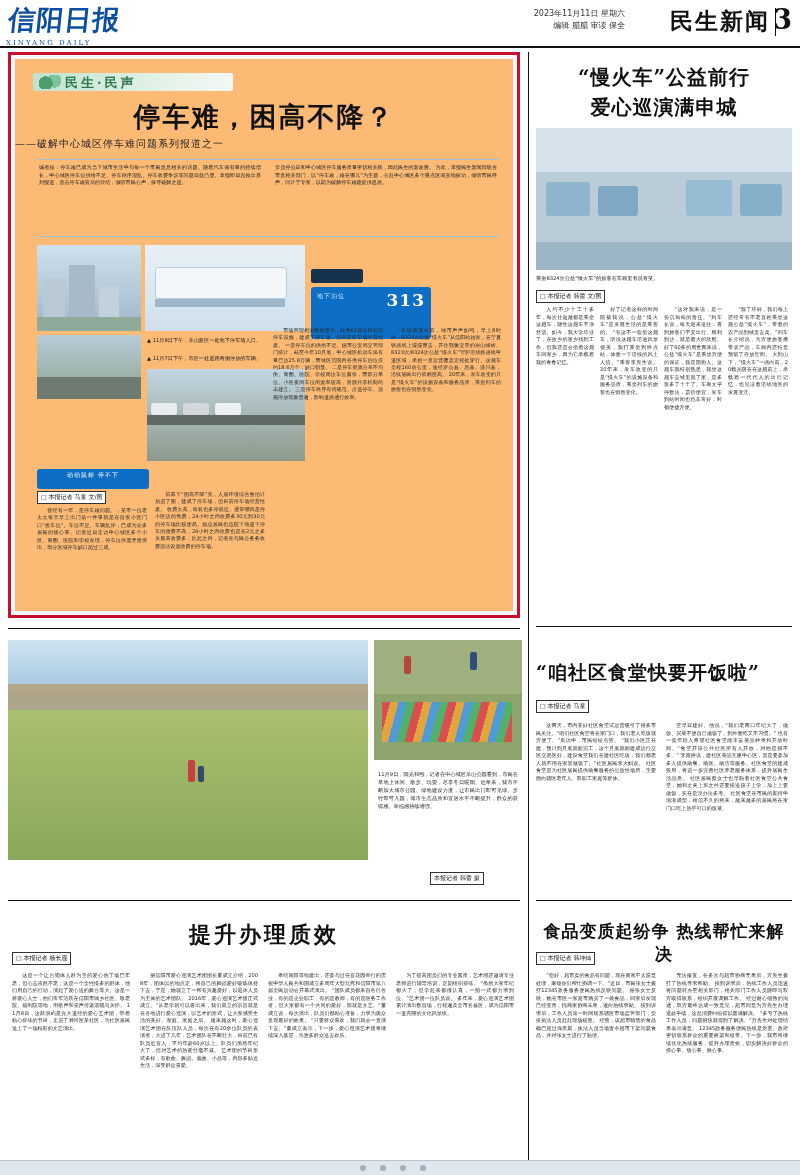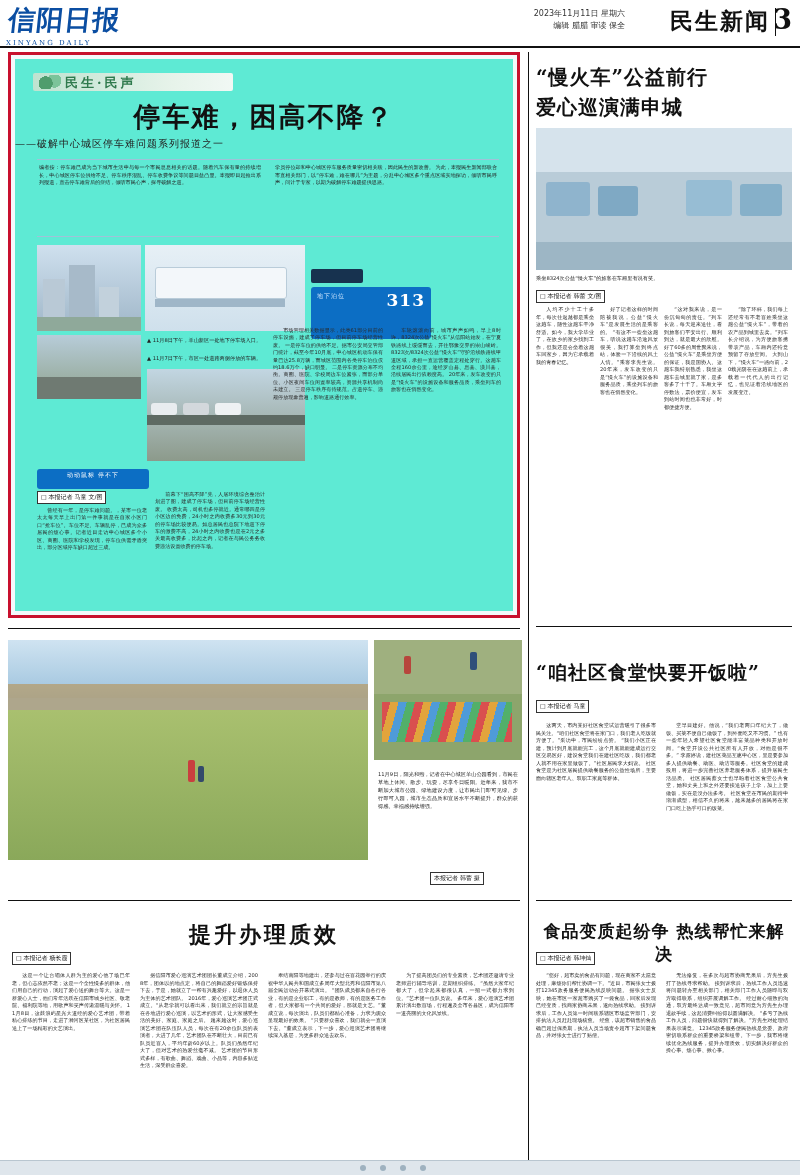--- a/index.html
+++ b/index.html
@@ -59,21 +59,21 @@
     color:#111;background:#fff;
   }
 
   
   .feature{
     position:absolute;left:8px;top:52px;width:512px;height:566px;
     border:3px solid #c8102e;background:#f4f8fb;
     box-sizing:border-box;
     overflow:hidden;
   }
-  .feat-inner{position:absolute;inset:4px;background:#5eead4;}
+  .feat-inner{position:absolute;inset:4px;background:#fdba74;}
   .feat-banner{
     position:absolute;left:18px;top:8px;width:200px;height:28px;
   }
   .feat-banner .bar{
     position:absolute;left:0;top:6px;width:200px;height:18px;
     background:linear-gradient(90deg,#bfe3d0,#e7f3ea 70%,#f1f8f4);
     border-radius:2px;
   }
   .feat-banner .txtb{
     position:absolute;left:32px;top:7px;font-size:13px;font-weight:700;
@@ -116,21 +116,21 @@
     position:absolute;background:#0c6ec4;color:#fff;border-radius:3px;
     font-size:6px;padding:2px 4px;letter-spacing:1px;
   }
 
   
   .fcol{position:absolute;width:110px;}
   .fcol p{margin:0 0 3px 0;text-indent:2em;}
 
   
   .r1-title{
-    position:absolute;left:536px;top:62px;width:256px;
+    position:absolute;left:536px;top:62px;width:256px;text-align:center;
     font-family:"DejaVu Serif","Liberation Serif",serif;
     font-size:20px;font-weight:700;line-height:30px;letter-spacing:1px;color:#111;
   }
   .photo-train{
     position:absolute;left:536px;top:128px;width:256px;height:142px;
     background:linear-gradient(#cfe2ef,#9fc3dc);
     overflow:hidden;
   }
   .r1-cap{position:absolute;left:536px;top:274px;width:256px;font-size:5.2px;line-height:8px;color:#222;}
   .r1-by{position:absolute;left:536px;top:290px;}

